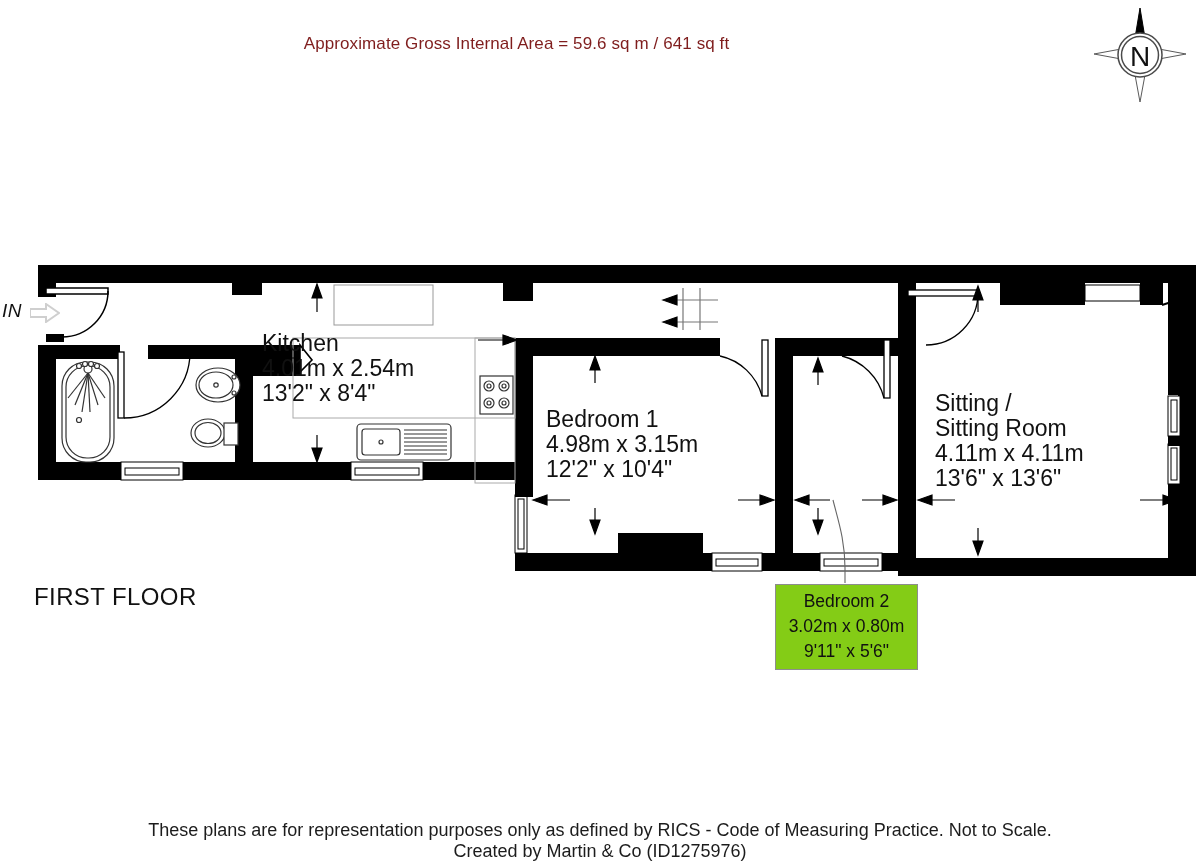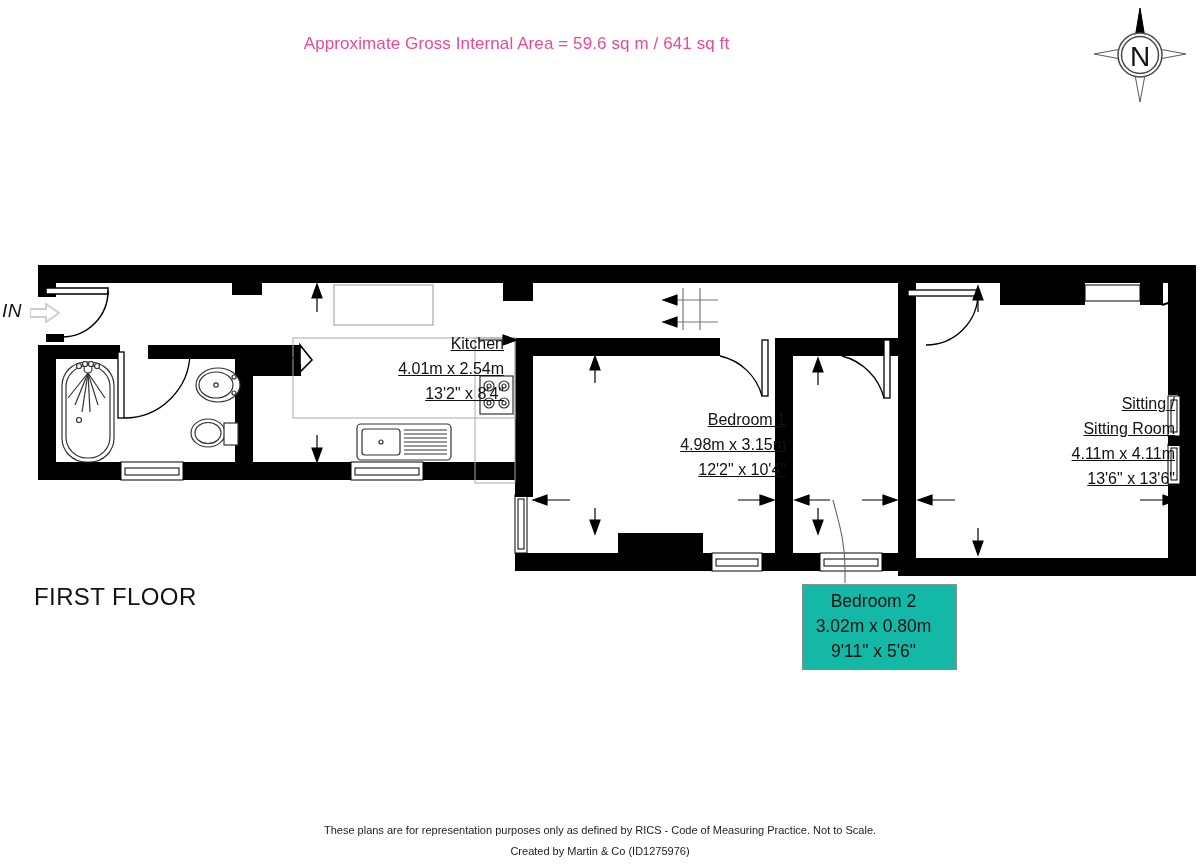--- a/index.html
+++ b/index.html
@@ -21,21 +21,21 @@
     height: 867px;
   }
   .area-title {
     position: absolute;
     left: 0;
     top: 34px;
     width: 1035px;
     text-align: center;
     font-size: 17px;
     letter-spacing: 0.1px;
-    color: #ec4899;
+    color: #7f1d1d;
     text-decoration: underline;
   }
   
   .area-title span { display: inline-block; transform: translateX(-1px); }
 
   .compass {
     position: absolute;
     left: 1092px;
     top: 6px;
     width: 96px;
@@ -72,57 +72,56 @@
   .plan-svg {
     position: absolute;
     left: 0;
     top: 0;
     width: 1200px;
     height: 867px;
   }
 
   .room-label {
     position: absolute;
-    text-align: right;
-    font-size: 16px;
+    text-align: left;
+    font-size: 23px;
     line-height: 25px;
     color: #111111;
     white-space: nowrap;
-    text-decoration: underline;
   }
   .room-label .nm { display: block; }
   .room-label .dm { display: block; }
   .room-label .df { display: block; }
 
   #label-kitchen { left: 262px; top: 331px; width: 242px; }
   #label-bedroom1 { left: 546px; top: 407px; width: 240px; }
   #label-sitting  { left: 935px; top: 367px; width: 240px; line-height: 25px; margin-top: 24px; }
 
   .callout {
     position: absolute;
-    left: 802px;
+    left: 775px;
     top: 584px;
     width: 141px;
     border: 1px solid #8d8d8d;
-    background: #14b8a6;
+    background: #84cc16;
     text-align: center;
     font-size: 17.5px;
     line-height: 25px;
     color: #111111;
-    padding: 4px 12px 5px 0;
+    padding: 4px 0 5px 0;
     white-space: nowrap;
   }
 
   .footer {
     position: absolute;
     left: 0;
     top: 820px;
     width: 1200px;
     text-align: center;
-    font-size: 11px;
+    font-size: 18px;
     line-height: 21px;
     color: #1c1c1c;
   }
   .footer div { display: block; }
 </style>
 </head>
 <body>
 
 <div id="page">
 

